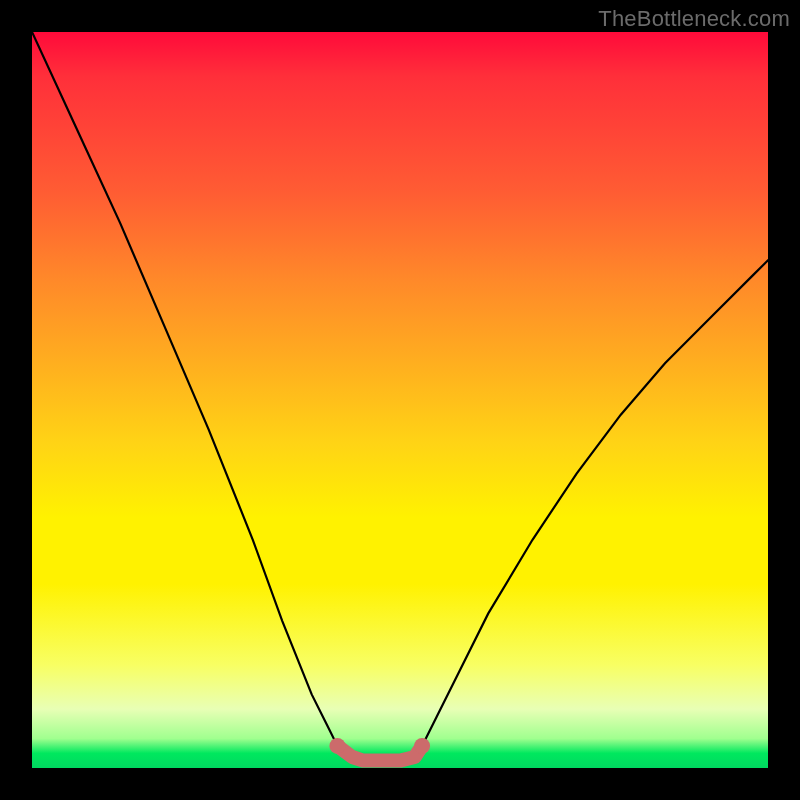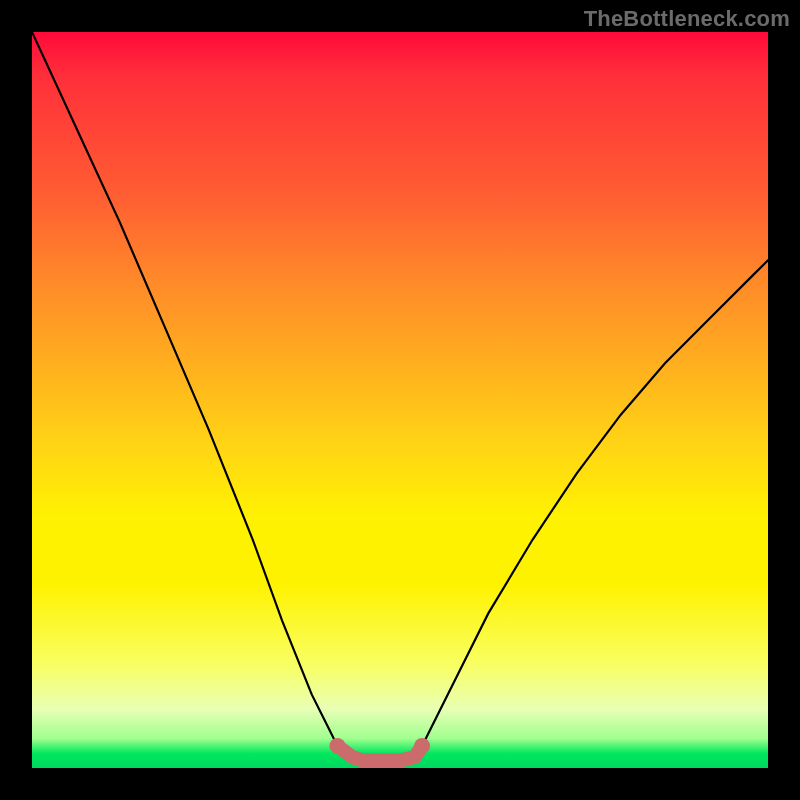--- a/index.html
+++ b/index.html
@@ -57,21 +57,21 @@
     width: 736px;
     height: 736px;
   }
   .watermark {
     position: absolute;
     top: 6px;
     right: 10px;
     color: #6b6b6b;
     font-size: 22px;
     letter-spacing: 0.2px;
-    font-weight: 700;
+    font-weight: 400;
   }
 </style>
 </head>
 <body>
 
 <div class="frame">
 
   <div class="plot-area">
     <div class="gradient"></div>
 

